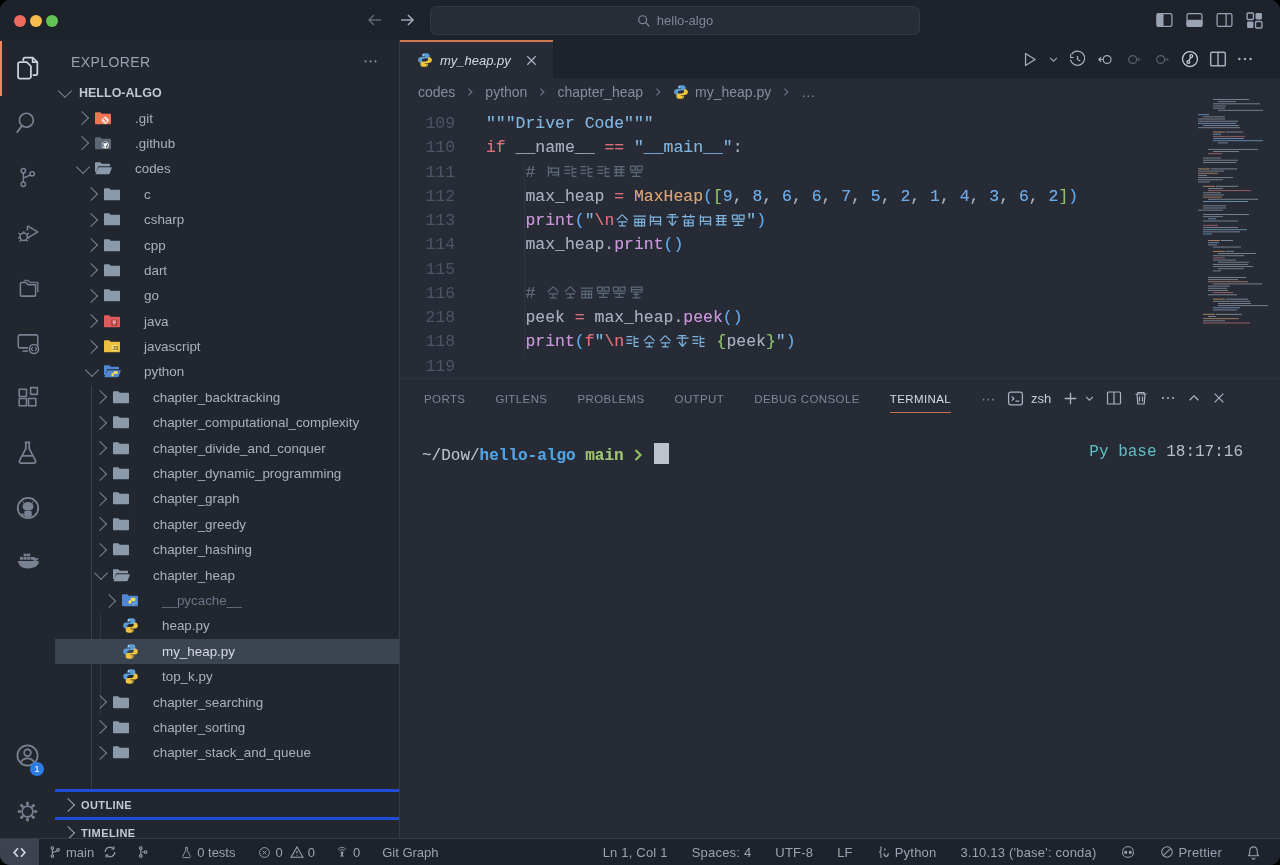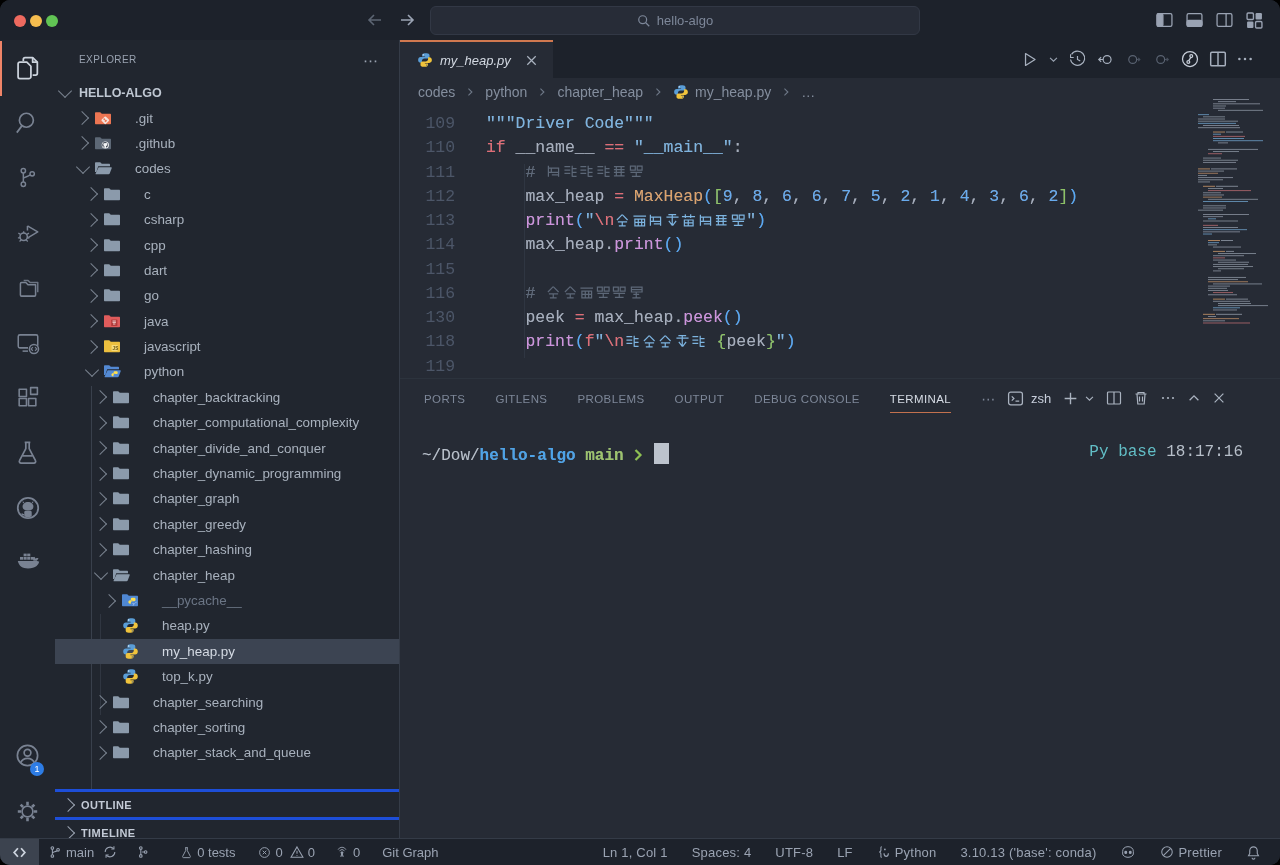--- a/index.html
+++ b/index.html
@@ -7,21 +7,21 @@
 
 #title{left:0;top:0;width:1280px;height:40px;background:#1d222b}
 .tl{width:12px;height:12px;border-radius:6px;top:15px}
 #searchbox{left:430px;top:6px;width:488px;height:27px;background:#272c37;border:1px solid #323845;border-radius:6px;color:#7d8799;font-size:13px;display:flex;align-items:center;justify-content:center}
 
 #abar{left:0;top:40px;width:55px;height:798px;background:#21262f}
 .aicon{left:0;width:55px;height:55px;display:flex;align-items:center;justify-content:center;color:#798292}
 .aicon svg{display:block}
 
 #side{left:55px;top:40px;width:345px;height:798px;background:#21262f;border-right:1px solid #353c48;box-sizing:border-box}
-#expl{left:24px;top:14px;width:300px;height:26px;color:#9aa3b1;font-size:10px;letter-spacing:.4px}
+#expl{left:16px;top:14px;width:300px;height:26px;color:#9aa3b1;font-size:14px;letter-spacing:.4px}
 #tree{left:0;top:40px;width:344px}
 .row{height:25.4px;display:flex;align-items:center;color:#a8b1bd;font-size:13.4px;white-space:nowrap}
 .row .ch{width:16px;flex:0 0 16px;margin-right:2px;display:flex;justify-content:center;color:#79828f}
 .row .ic{width:20px;flex:0 0 20px;display:flex;justify-content:center;margin-right:4px}
 .row .tx{margin-left:18px}
 .l1{padding-left:20px}.l2{padding-left:29px}.l3{padding-left:38px}.l4{padding-left:47px}
 .sel{background:#3c4452;color:#d4dae3}
 .chev{width:9px;height:9px;border-right:1.6px solid #79828f;border-bottom:1.6px solid #79828f}
 .cr{transform:rotate(-45deg);margin-left:-3px}
 .cd{transform:rotate(45deg);margin-top:-4px}
@@ -592,21 +592,21 @@
 <div id="codearea" class="a">
  <div class="gut">
         <div>109</div>
         <div>110</div>
         <div>111</div>
         <div>112</div>
         <div>113</div>
         <div>114</div>
         <div>115</div>
         <div>116</div>
-        <div>130</div>
+        <div>218</div>
         <div>118</div>
         <div>119</div>
       </div>
  <div class="a" style="left:123.5px;top:58px;width:1px;height:194px;background:#2f3642"></div>
  <div class="codelines"><div><span class="s">"""Driver Code"""</span></div><div><span class="k">if</span> __name__ <span class="k">==</span> <span class="s">"__main__"</span>:</div><div>    <span class="c"># <svg class="cjk" width="16.5" height="16" viewBox="0 0 17 16" fill="none" stroke="currentColor" stroke-width="1.25">
               <path d="M3.5 2.5v11.5M3.5 5h10.5v9M3.5 9.5h10.5M7 12h7M6.5 5v4.5"></path>
             </svg><svg class="cjk" width="16.5" height="16" viewBox="0 0 17 16" fill="none" stroke="currentColor" stroke-width="1.25">
               <path d="M2.5 3.5h6M2.5 7h6M2.5 10.5h6M10.5 2.5v11.5M10.5 5.5h4.5M10.5 9.5h4.5M10.5 13.5h4.5"></path>
             </svg><svg class="cjk" width="16.5" height="16" viewBox="0 0 17 16" fill="none" stroke="currentColor" stroke-width="1.25">
               <path d="M2.5 3.5h6M2.5 7h6M2.5 10.5h6M10.5 2.5v11.5M10.5 5.5h4.5M10.5 9.5h4.5M10.5 13.5h4.5"></path>

